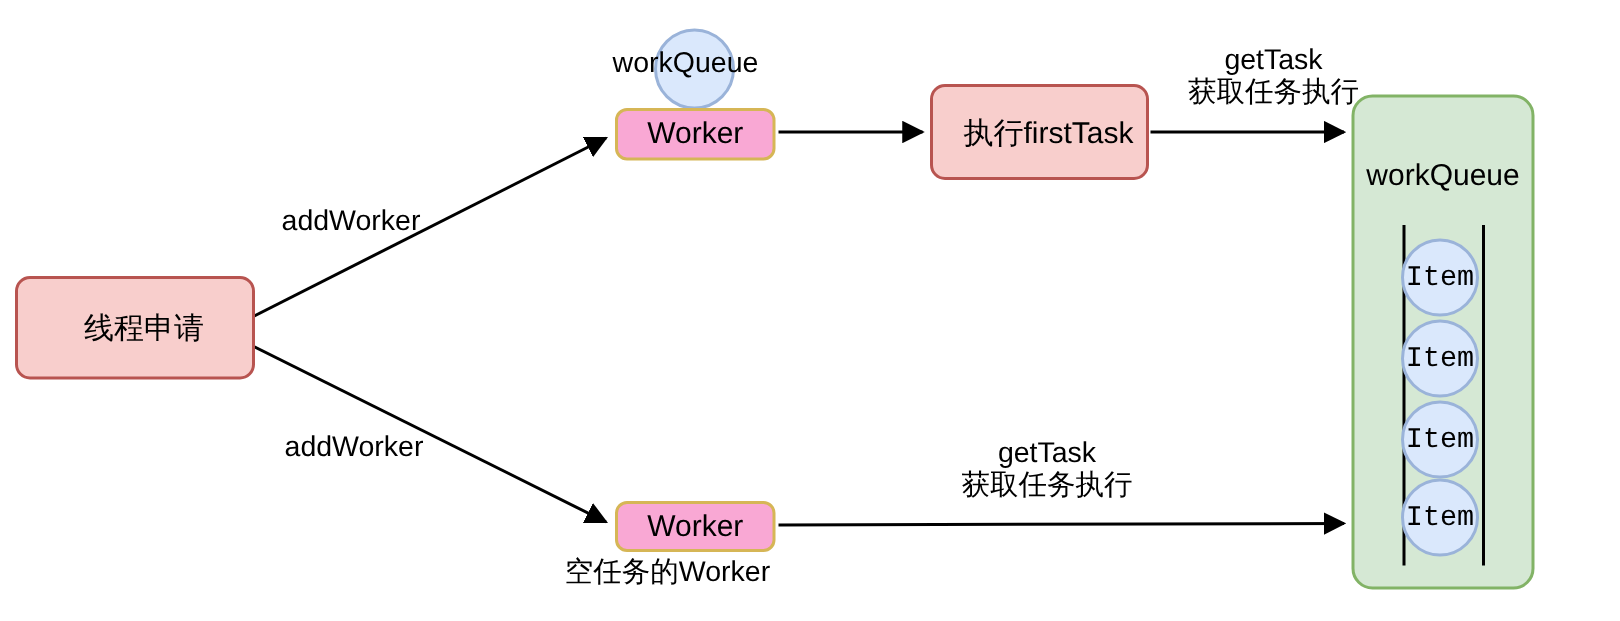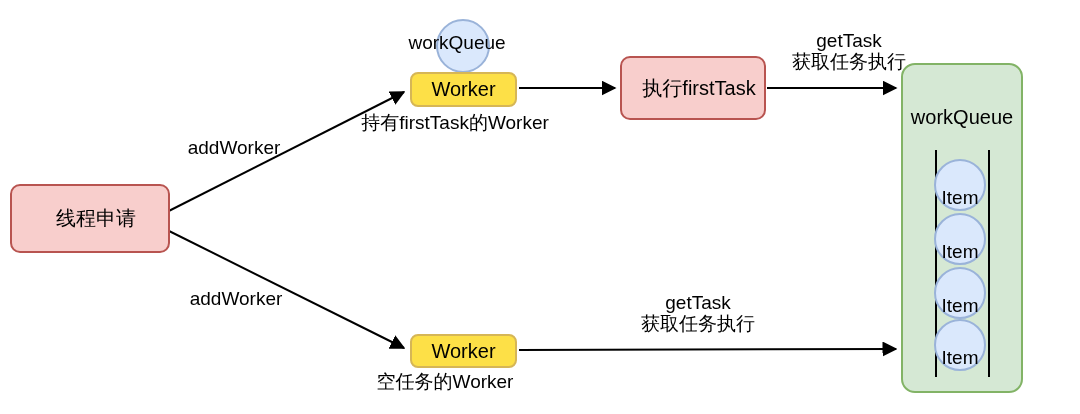--- a/index.html
+++ b/index.html
@@ -30,21 +30,21 @@
     font-size: 20px;
     white-space: nowrap;
   }
   .pink {
     background: #f8cecc;
     border: 2px solid #b85450;
     border-radius: 10px;
     padding-left: 12px;
   }
   .yellow {
-    background: #fde047;
+    background: #f9a8d4;
     border: 2px solid #d6b656;
     border-radius: 8px;
   }
   .node-thread-request { left: 10px; top: 184px; width: 160px; height: 69px; }
   .node-worker-top     { left: 410px; top: 72px;  width: 107px; height: 35px; }
   .node-worker-bottom  { left: 410px; top: 334px; width: 107px; height: 34px; }
   .node-execute        { left: 620px; top: 56px;  width: 146px; height: 64px; }
 
   .circle-firsttask {
     position: absolute;
@@ -98,23 +98,24 @@
   .queue-rail-right { left: 85px; }
   .queue-item {
     position: absolute;
     left: 31px;
     width: 52px; height: 52px;
     border-radius: 50%;
     background: #dae8fc;
     border: 2px solid #9ab3d9;
     box-sizing: border-box;
     display: flex;
-    align-items: flex-end;
+    align-items: center;
     justify-content: center;
     font-size: 19px;
+    font-family: Liberation Mono, monospace;
   }
   .qi-0 { top: 94px; }
   .qi-1 { top: 148px; }
   .qi-2 { top: 202px; }
   .qi-3 { top: 254px; }
 </style>
 </head>
 <body>
 
 <div id="canvas">
@@ -138,21 +139,20 @@
   <div class="node pink node-thread-request">
     <span>线程申请</span>
   </div>
 
   <div class="label label-addworker-top">addWorker</div>
   <div class="label label-addworker-bot">addWorker</div>
 
   <div class="node yellow node-worker-top">
     <span>Worker</span>
   </div>
-  <div class="label label-caption-top">持有firstTask的Worker</div>
 
   <div class="node pink node-execute">
     <span>执行firstTask</span>
   </div>
 
   <div class="label label-gettask-top">
     <div>getTask</div>
     <div>获取任务执行</div>
   </div>
   <div class="label label-gettask-bottom">

